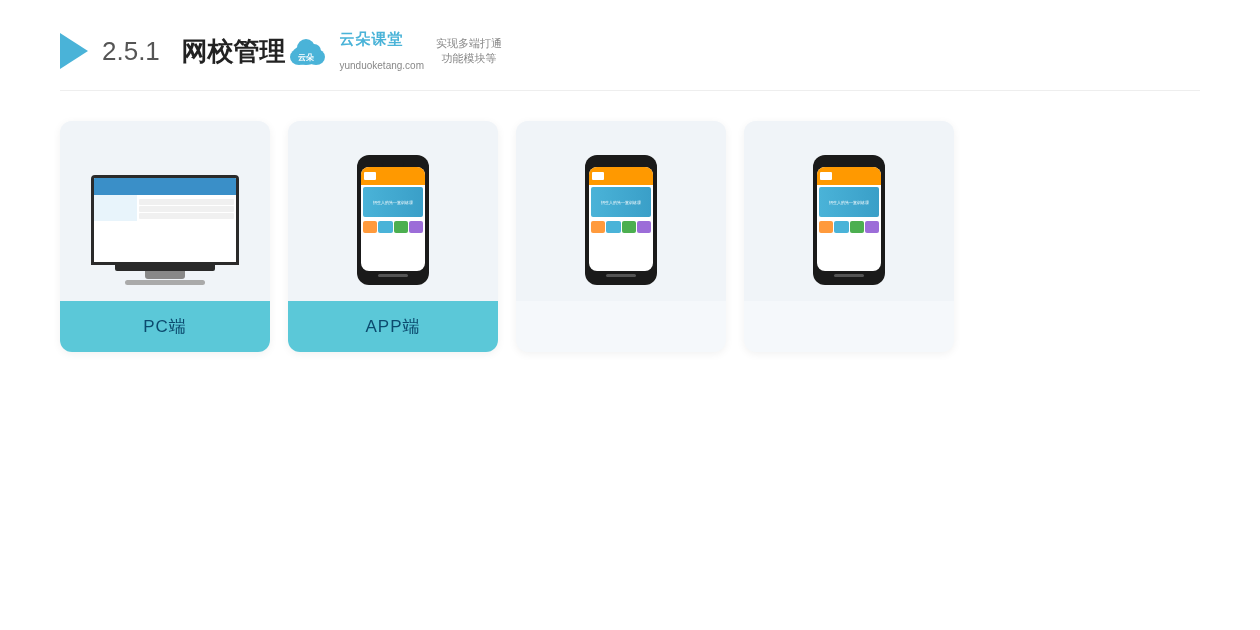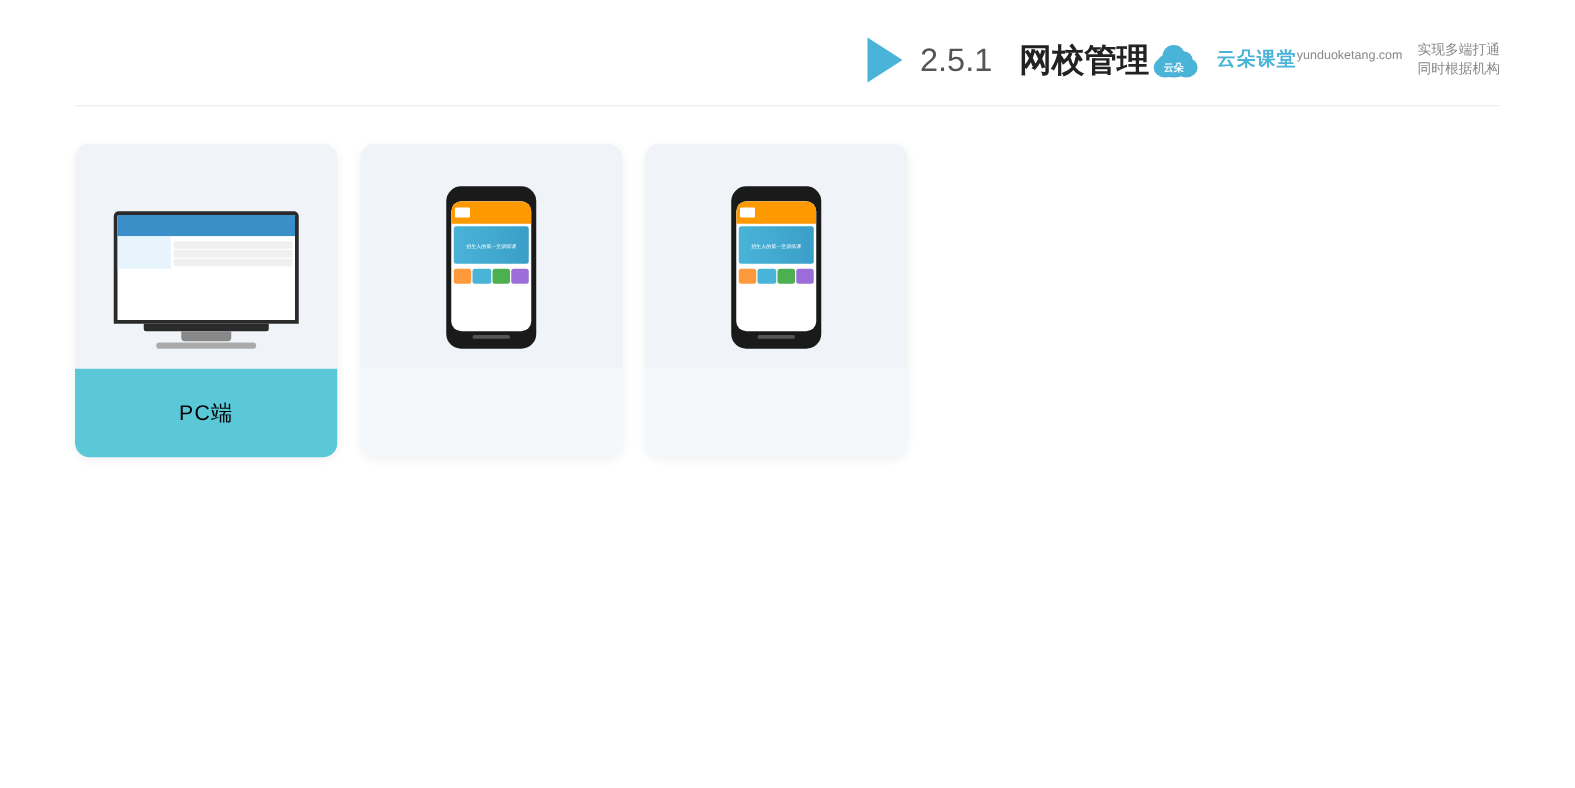--- a/index.html
+++ b/index.html
@@ -17,21 +17,21 @@
       background: #fff;
       padding: 30px 60px 30px 60px;
       display: flex;
       flex-direction: column;
     }
 
     
     .header {
       display: flex;
       align-items: center;
-      justify-content: flex-end;
+      justify-content: flex-start;
       padding-bottom: 18px;
       border-bottom: 1px solid #eee;
     }
 
     .header-left {
       display: flex;
       align-items: center;
       gap: 14px;
     }
 
@@ -54,23 +54,24 @@
       color: #555;
     }
 
     .page-title .bold {
       font-weight: 700;
       color: #222;
     }
 
     .brand-text {
       display: flex;
-      flex-direction: row;
+      flex-direction: column;
       align-items: flex-start;
       line-height: 1.2;
+      gap: 12px;
     }
 
     .brand-name {
       font-size: 15px;
       color: #4ab3d8;
       font-weight: bold;
       letter-spacing: 1px;
     }
 
     .brand-url {
@@ -360,25 +361,25 @@
       border-radius: 2px;
     }
     .pad-cell.orange { background: #f90; }
     .pad-cell.blue { background: #4ab3d8; }
     .pad-cell.green { background: #7ec8a0; }
     .pad-cell.yellow { background: #ffd54f; }
 
     
     .card-label {
       width: 100%;
-      padding: 24px 0;
+      padding: 14px 0;
       background: #5bc8d8;
       text-align: center;
       font-size: 17px;
-      color: #000000;
+      color: #0c4a6e;
       font-weight: 500;
       letter-spacing: 1px;
     }
 
     .brand-logo-wrapper {
       display: flex;
       align-items: center;
       gap: 6px;
     }
 
@@ -410,21 +411,21 @@
         <circle cx="20" cy="15" r="9" fill="#4ab3d8"></circle>
         <circle cx="28" cy="18" r="7" fill="#4ab3d8"></circle>
         <text x="12" y="27" font-size="8" fill="white" font-weight="bold" font-family="sans-serif">云朵</text>
       </svg>
       <div class="brand-text">
         <span class="brand-name">云朵课堂</span>
         <span class="brand-url">yunduoketang.com</span>
       </div>
       <div class="brand-slogan">
         <div>实现多端打通</div>
-        <div>同时根据机构</div>
+        <div>功能模块等</div>
       </div>
     </div>
   </div>
 
 
   <div class="cards-section">
 
     <div class="device-card">
       <div class="card-image-area">
         <div class="pc-mock">
@@ -443,22 +444,20 @@
             </div>
           </div>
           <div class="pc-base"></div>
           <div class="pc-stand"></div>
           <div class="pc-foot"></div>
         </div>
       </div>
       <div class="card-label">PC端</div>
     </div>
 
-
-
     <div class="device-card">
       <div class="card-image-area">
         <div class="phone-mock">
           <div class="phone-body">
             <div class="phone-notch"></div>
             <div class="phone-screen">
               <div class="phone-screen-content">
                 <div class="phone-topbar">
                   <div class="phone-logo-small"></div>
                 </div>
@@ -470,21 +469,23 @@
                   <div class="phone-icon-box blue"></div>
                   <div class="phone-icon-box green"></div>
                   <div class="phone-icon-box purple"></div>
                 </div>
               </div>
             </div>
             <div class="phone-bottom"></div>
           </div>
         </div>
       </div>
+      <div class="card-label">APP端</div>
     </div>
+
 
     <div class="device-card">
       <div class="card-image-area">
         <div class="phone-mock">
           <div class="phone-body">
             <div class="phone-notch"></div>
             <div class="phone-screen">
               <div class="phone-screen-content">
                 <div class="phone-topbar">
                   <div class="phone-logo-small"></div>
@@ -499,14 +500,41 @@
                   <div class="phone-icon-box purple"></div>
                 </div>
               </div>
             </div>
             <div class="phone-bottom"></div>
           </div>
         </div>
       </div>
     </div>
 
+    <div class="device-card">
+      <div class="card-image-area">
+        <div class="phone-mock">
+          <div class="phone-body">
+            <div class="phone-notch"></div>
+            <div class="phone-screen">
+              <div class="phone-screen-content">
+                <div class="phone-topbar">
+                  <div class="phone-logo-small"></div>
+                </div>
+                <div class="phone-banner">
+                  <span class="phone-banner-text">招生人的第一堂训练课</span>
+                </div>
+                <div class="phone-icons-row">
+                  <div class="phone-icon-box orange"></div>
+                  <div class="phone-icon-box blue"></div>
+                  <div class="phone-icon-box green"></div>
+                  <div class="phone-icon-box purple"></div>
+                </div>
+              </div>
+            </div>
+            <div class="phone-bottom"></div>
+          </div>
+        </div>
+      </div>
+    </div>
+
   </div>
 </div>
 
 </body></html>

